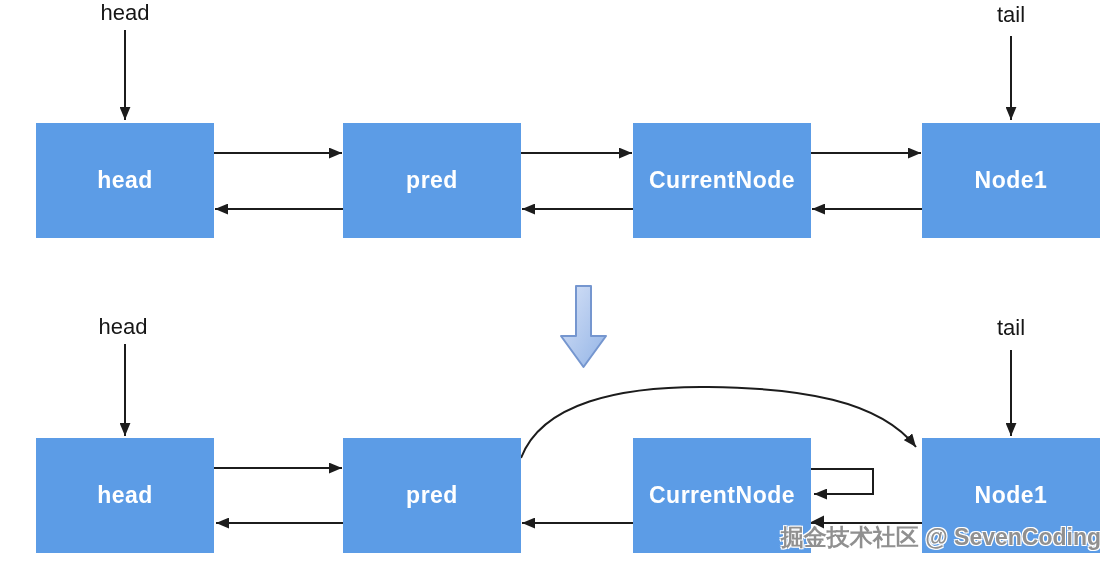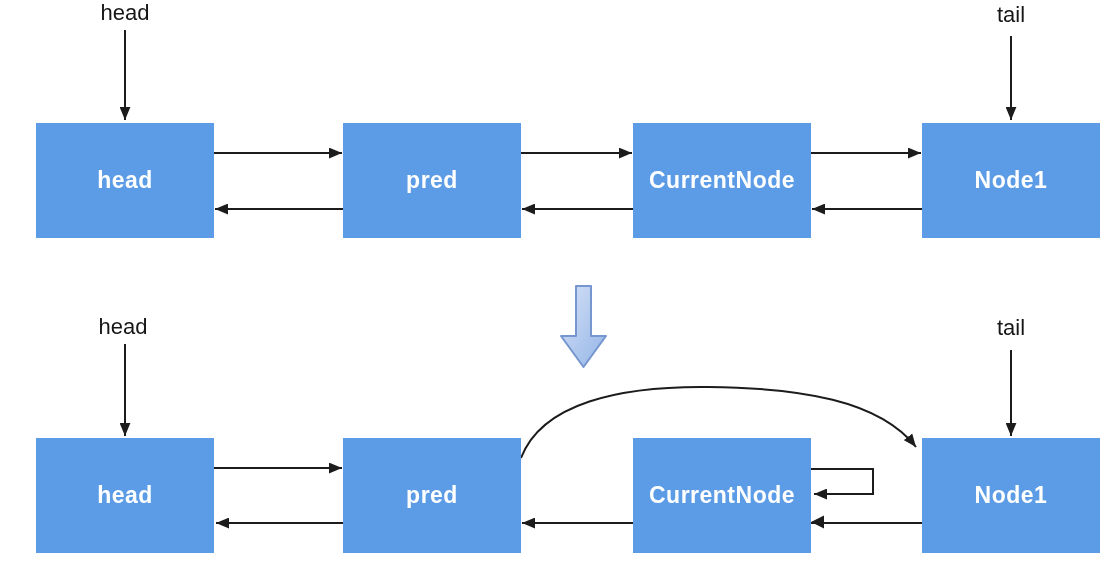--- a/index.html
+++ b/index.html
@@ -144,14 +144,15 @@
   <div class="node" style="left:335px; top:438px;">
     <span>pred</span>
   </div>
   <div class="node" style="left:625px; top:438px;">
     <span>CurrentNode</span>
   </div>
   <div class="node" style="left:914px; top:438px;">
     <span>Node1</span>
   </div>
 
+  <div class="watermark">掘金技术社区 @ SevenCoding</div>
 
 </div>
 
 </body></html>

